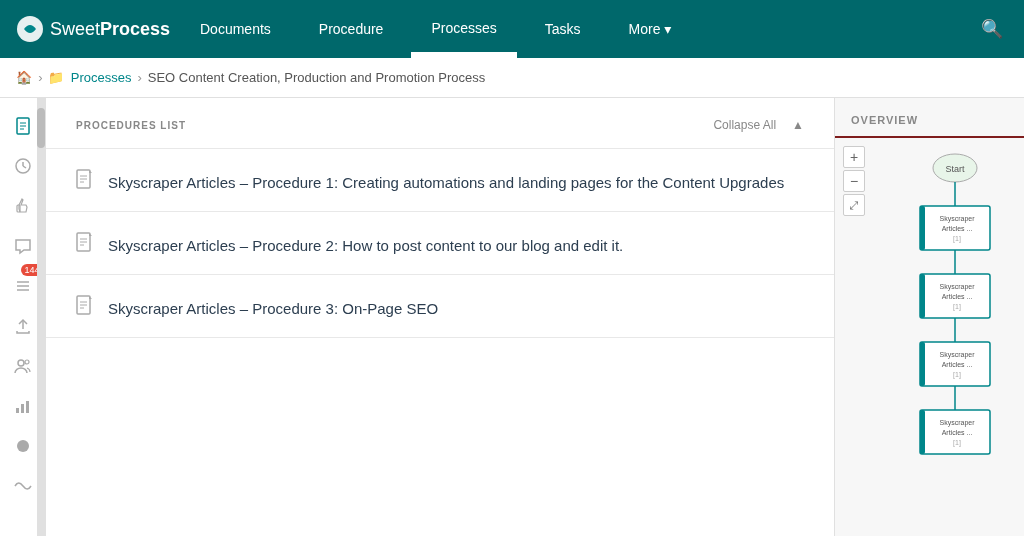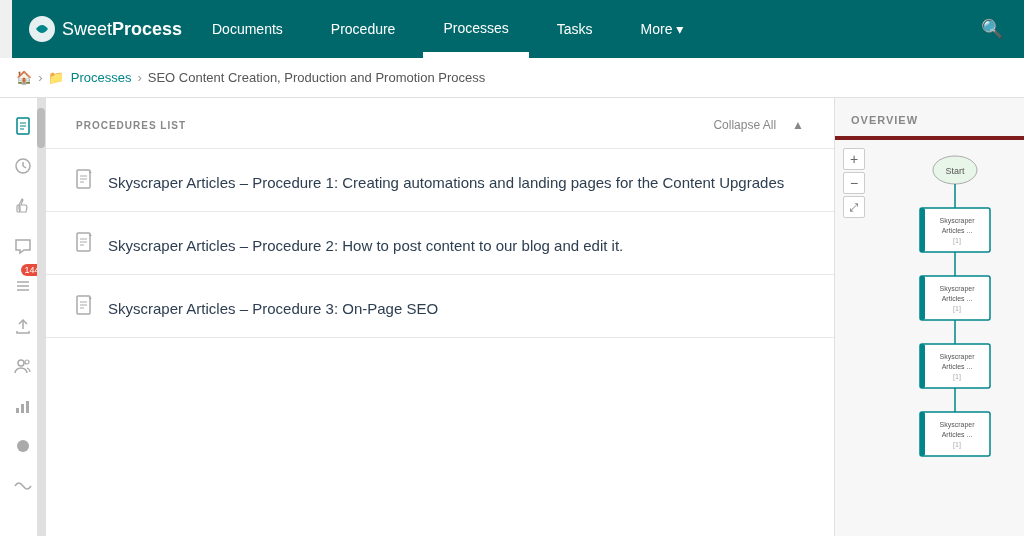--- a/index.html
+++ b/index.html
@@ -6,21 +6,20 @@
     body { font-family: Arial, sans-serif; background: #f0f0f0; width: 1024px; height: 536px; overflow: hidden; }
 
     
     .top-nav {
       background: #00686b;
       height: 58px;
       display: flex;
       align-items: center;
       padding: 0 0;
       position: relative;
-      margin-left: 12px;
     }
     .logo-area {
       width: 180px;
       display: flex;
       align-items: center;
       padding-left: 16px;
       flex-shrink: 0;
     }
     .logo-icon {
       width: 28px;
@@ -214,21 +213,21 @@
       flex-shrink: 0;
       padding: 0;
     }
     .overview-header {
       padding: 16px 16px 10px 16px;
       font-size: 11px;
       font-weight: bold;
       color: #888;
       letter-spacing: 1px;
       text-transform: uppercase;
-      border-bottom: 4px solid #7f1d1d;
+      border-bottom: 2px solid #7f1d1d;
     }
     .map-control-btn {
       width: 22px;
       height: 22px;
       background: white;
       border: 1px solid #ccc;
       display: flex;
       align-items: center;
       justify-content: center;
       cursor: pointer;

